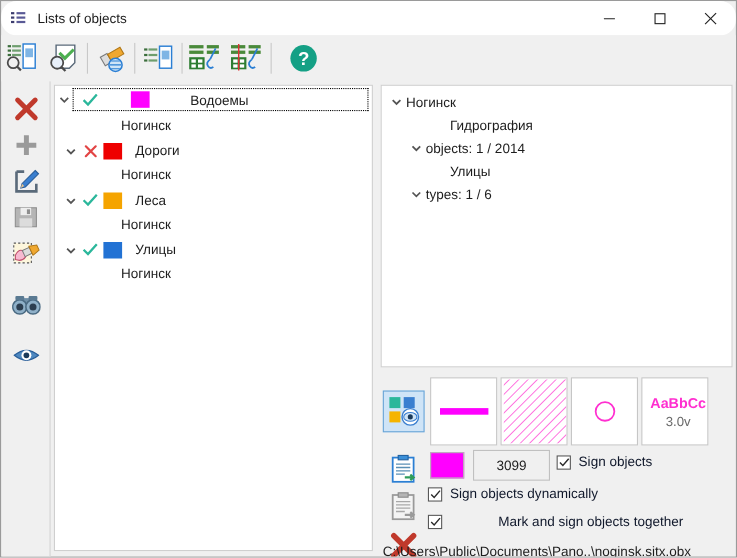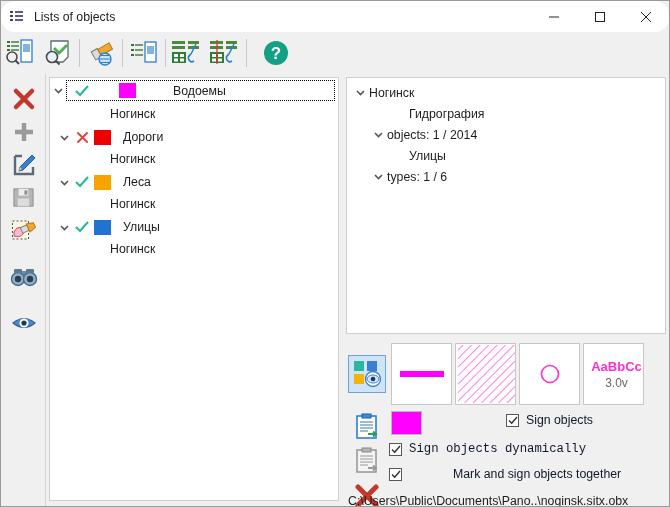--- a/index.html
+++ b/index.html
@@ -169,21 +169,21 @@
     background: #f0f0f0; border: 1px solid #c0c0c0;
     display: flex; align-items: center; justify-content: center;
     font-size: 12.3px; color: #1d1d1d;
   }
   .cbrow {
     position: absolute;
     display: flex; align-items: center;
     font-size: 12.3px; color: #0f172a; white-space: nowrap;
   }
   #cb1 { left: 160px; top: 72px; }
-  #cb2 { left: 43px;  top: 101px; font-family: Liberation Mono, monospace; }
+  #cb2 { left: 43px;  top: 101px; }
   #cb3 { left: 43px;  top: 126px; gap: 44px; }
   .cbox {
     width: 13px; height: 13px; border: 1px solid #585858;
     background: #fff; margin-right: 7px;
     display: inline-flex; align-items: center; justify-content: center;
     flex: none;
   }
   #path-bar {
     position: absolute; left: 2px; top: 148px;
     width: 316px; height: 23px;
@@ -600,20 +600,23 @@
           <g stroke="#c0392b" stroke-width="5" stroke-linecap="round">
             <line x1="4" y1="4" x2="22" y2="22"></line>
               <line x1="22" y1="4" x2="4" y2="22"></line>
           </g>
         </svg>
       </div>
     </div>
 
     <div id="color-swatch"></div>
 
+    <div id="num-field">
+      <span>3099</span>
+    </div>
 
     <div class="cbrow" id="cb1">
       <span class="cbox">
         <svg width="10" height="9" viewBox="0 0 10 9">
           <path d="M1 4.5 L3.7 7.2 L9 1" fill="none" stroke="#2b2b2b" stroke-width="1.3"></path>
         </svg>
       </span>
       <span>Sign objects</span>
     </div>
 

